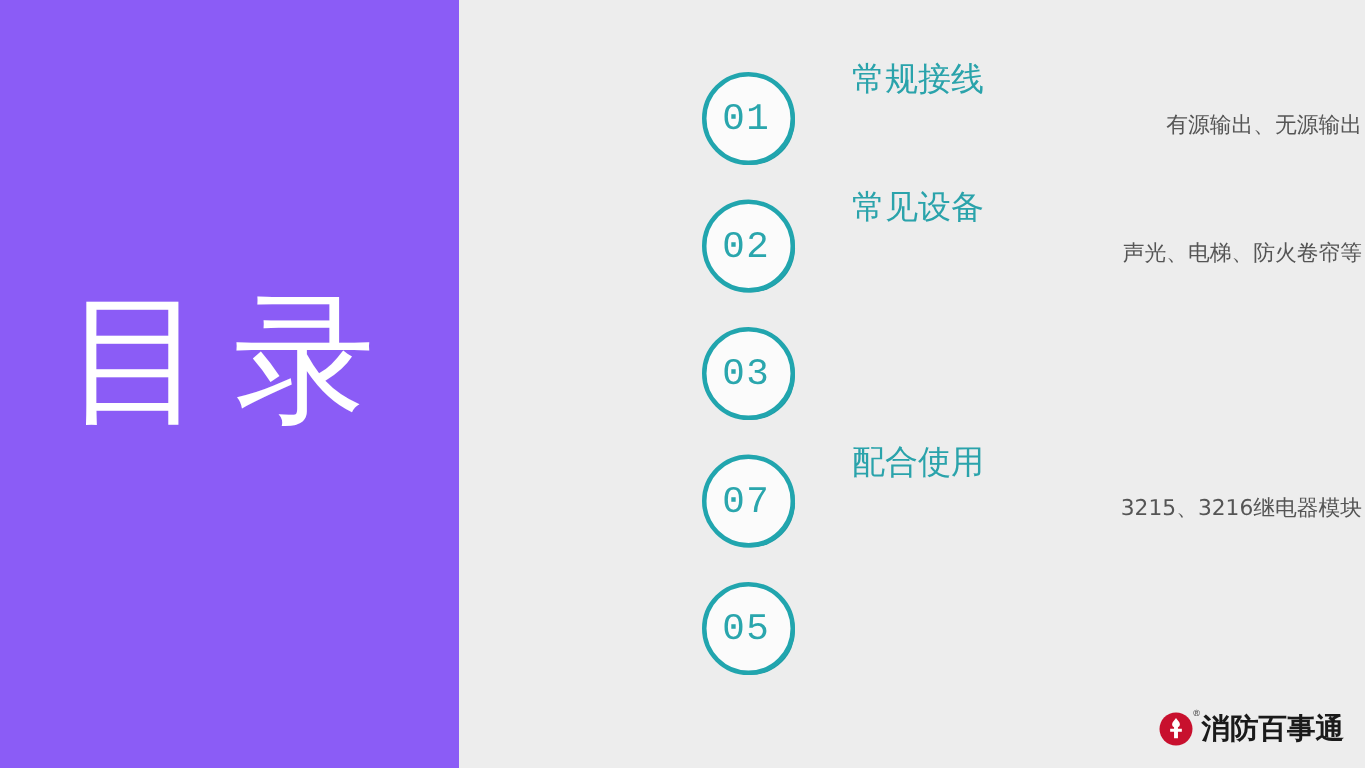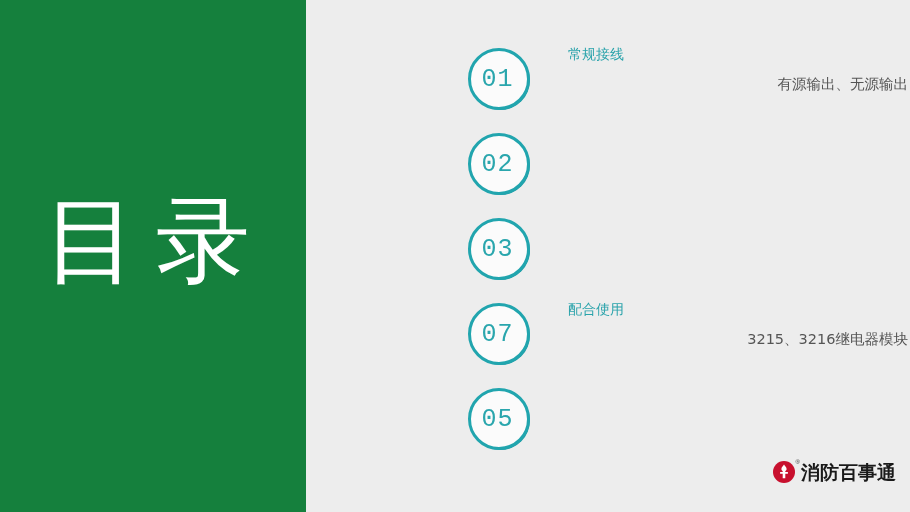--- a/index.html
+++ b/index.html
@@ -21,21 +21,21 @@
     background: #ededed;
   }
 
   
   .left-panel {
     position: absolute;
     left: 0;
     top: 0;
     width: 306px;
     height: 512px;
-    background: #15803d;
+    background: #8b5cf6;
   }
 
   .slide-title {
     position: absolute;
     left: 44px;
     top: 186px;
     font-size: 94px;
     line-height: 110px;
     color: #ffffff;
     font-weight: 400;
@@ -114,21 +114,21 @@
   }
 
   .texts {
     position: absolute;
     left: 100px;
     top: 0;
     width: 340px;
   }
 
   .item-title {
-    font-size: 14px;
+    font-size: 22px;
     line-height: 24px;
     color: #2aa3ab;
     font-weight: 400;
     margin: 0 0 8px 0;
     white-space: nowrap;
     font-family: "DejaVu Sans", "Liberation Sans", sans-serif;
   }
 
   .item-sub {
     font-size: 14.5px;
@@ -138,23 +138,23 @@
     margin: 0;
     white-space: nowrap;
     font-family: "DejaVu Sans", "Liberation Sans", sans-serif;
     text-align: right;
   }
 
   
   .brand {
     position: absolute;
     right: 14px;
-    bottom: 28px;
+    bottom: 8px;
     display: flex;
-    align-items: flex-end;
+    align-items: flex-start;
     height: 30px;
   }
   .brand-mark {
     position: relative;
     width: 24px;
     height: 24px;
     margin-right: 5px;
     flex: 0 0 auto;
   }
   .brand-reg {
@@ -198,20 +198,24 @@
           <p class="item-title">常规接线</p>
           <p class="item-sub">有源输出、无源输出</p>
         </div>
       </div>
 
       <div class="toc-item">
         <div class="badge">
           <div class="ring-back"></div>
           <div class="ring-front"></div>
           <div class="num">02</div>
+        </div>
+        <div class="texts">
+          <p class="item-title">常见设备</p>
+          <p class="item-sub">声光、电梯、防火卷帘等</p>
         </div>
       </div>
 
       <div class="toc-item">
         <div class="badge">
           <div class="ring-back"></div>
           <div class="ring-front"></div>
           <div class="num">03</div>
         </div>
         <div class="texts">

